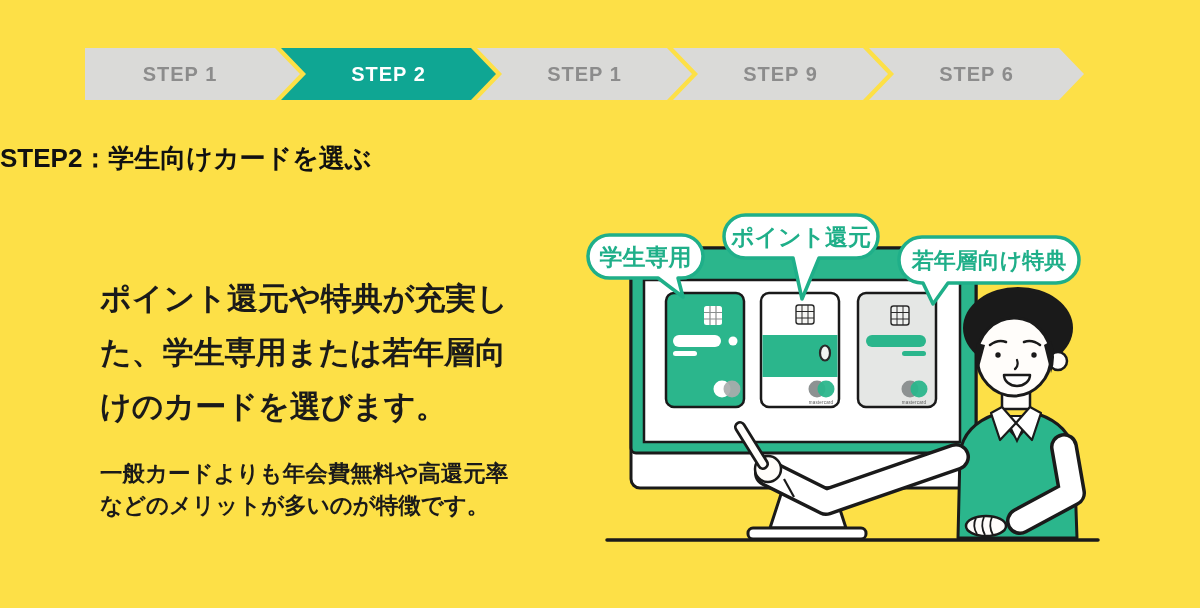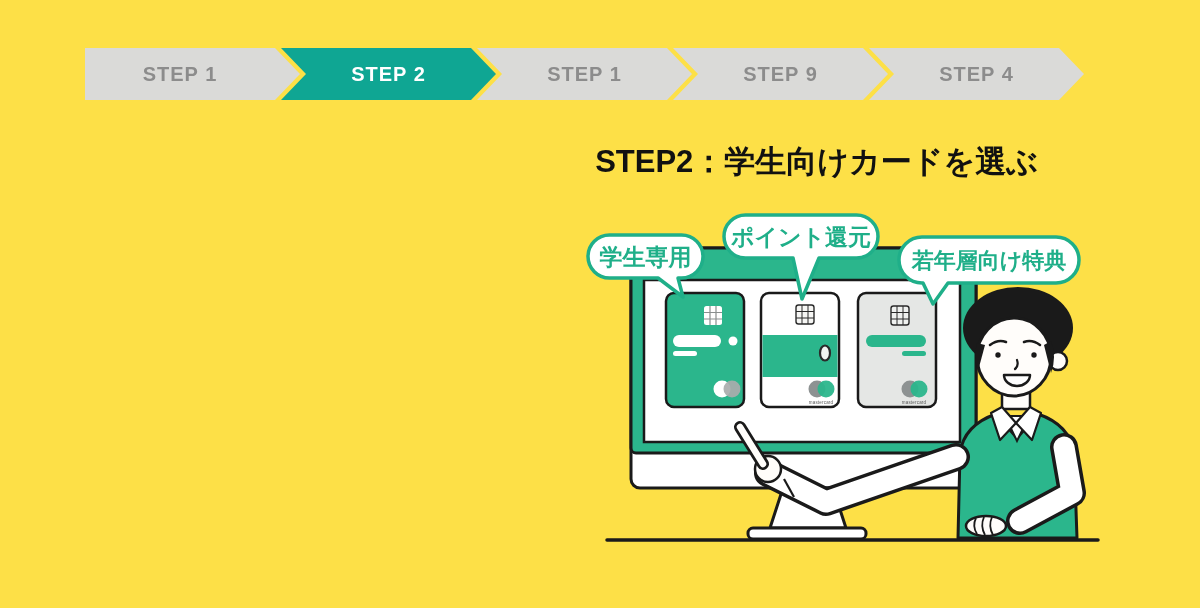--- a/index.html
+++ b/index.html
@@ -8,22 +8,22 @@
 
   
   .stepper{position:absolute;left:85px;top:48px;width:1010px;height:52px;}
   .step{position:absolute;top:0;height:52px;width:215px;display:flex;align-items:center;justify-content:center;
         font-size:20px;font-weight:700;letter-spacing:1px;color:#8C8C8C;background:#DADAD8;
         clip-path:polygon(0 0,190px 0,215px 50%,190px 100%,0 100%,25px 50%);cursor:default;}
   .step.first{clip-path:polygon(0 0,190px 0,215px 50%,190px 100%,0 100%);padding-right:25px;box-sizing:content-box;width:190px;}
   .step.active{background:#0FA693;color:#FFFFFF;}
 
   
-  .title{position:absolute;left:0;top:116px;width:1038px;text-align:right;
-         font-size:31px;line-height:50px;font-weight:800;color:#111;}
+  .title{position:absolute;left:0;top:116px;width:1038px;text-align:left;
+         font-size:26px;line-height:50px;font-weight:800;color:#111;}
 
   
   .desc{position:absolute;left:100px;top:272px;width:480px;color:#1A1A1A;}
   .desc .main{font-size:31px;line-height:54px;font-weight:700;margin:0;}
   .desc .sub{font-size:22.5px;line-height:32px;font-weight:700;margin:24px 0 0 0;}
   .desc span{display:block;}
 
   
   .illus{position:absolute;left:586px;top:195px;width:645px;height:380px;}
   svg text{font-family:"Liberation Sans","DejaVu Sans",sans-serif;}
@@ -32,25 +32,36 @@
 </head>
 <body>
 
 <div class="page">
 
   <div class="stepper">
     <div class="step first" style="left:0">STEP 1</div>
     <div class="step active" style="left:196px">STEP 2</div>
     <div class="step" style="left:392px">STEP 1</div>
     <div class="step" style="left:588px">STEP 9</div>
-    <div class="step" style="left:784px">STEP 4</div>
+    <div class="step" style="left:784px">STEP 6</div>
   </div>
 
   <h1 class="title">STEP2：学生向けカードを選ぶ</h1>
 
+  <div class="desc">
+    <p class="main">
+      <span>ポイント還元や特典が充実し</span>
+      <span>た、学生専用または若年層向</span>
+      <span>けのカードを選びます。</span>
+    </p>
+    <p class="sub">
+      <span>一般カードよりも年会費無料や高還元率</span>
+      <span>などのメリットが多いのが特徴です。</span>
+    </p>
+  </div>
 
   <div class="illus">
     <svg viewBox="0 0 645 380" width="645" height="380">
 
       <g>
         <rect x="45" y="53" width="345" height="240" rx="9" fill="#FFFFFF" stroke="#1A1A1A" stroke-width="3"></rect>
         <rect x="45" y="53" width="345" height="205" rx="5" fill="#2BB68C" stroke="#1A1A1A" stroke-width="3"></rect>
         <rect x="58" y="85" width="316" height="162" fill="#FFFFFF" stroke="#1A1A1A" stroke-width="2.5"></rect>
         <path d="M197,293 L184,333 L260,333 L247,293 Z" fill="#FFFFFF" stroke="#1A1A1A" stroke-width="3" stroke-linejoin="round"></path>
         <rect x="162" y="333" width="118" height="11" rx="5" fill="#FFFFFF" stroke="#1A1A1A" stroke-width="3"></rect>

